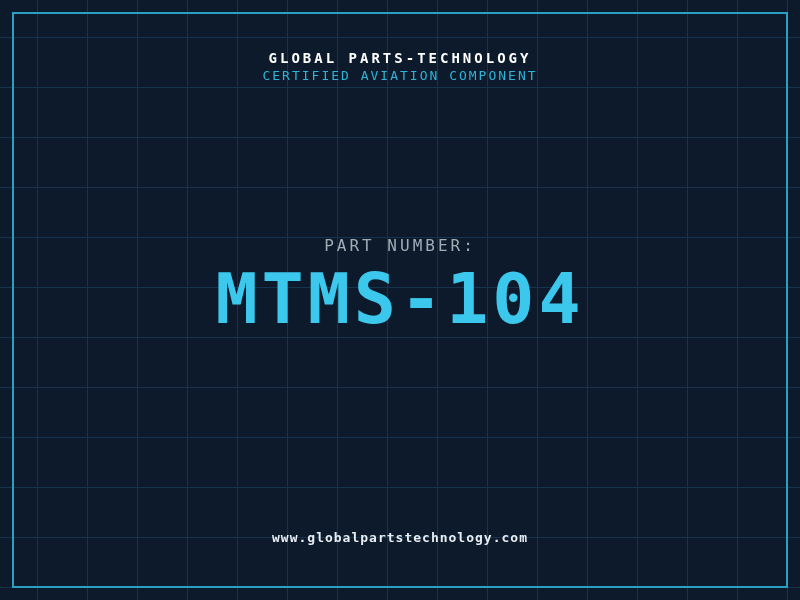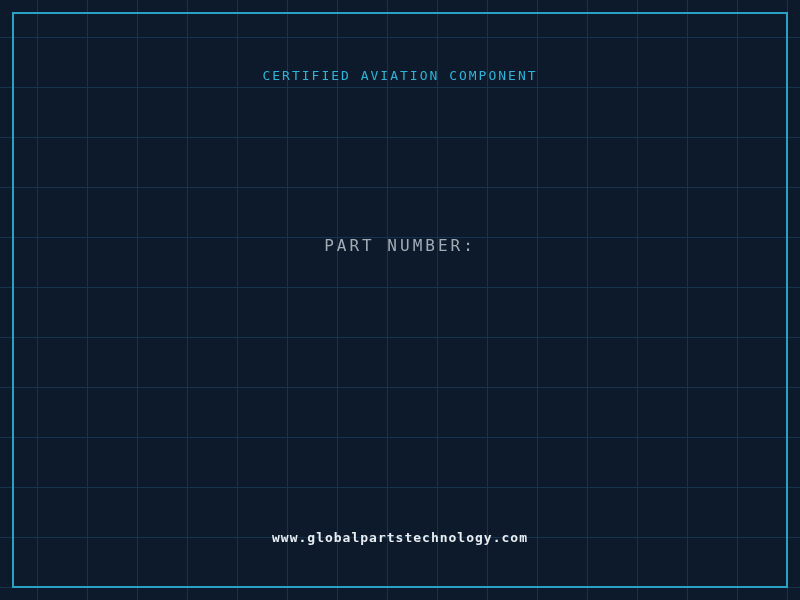--- a/index.html
+++ b/index.html
@@ -68,20 +68,22 @@
     color: #e8edf1;
     font-weight: bold;
   }
 </style>
 </head>
 <body>
 
 <div class="card">
   <div class="frame"></div>
 
+  <div class="txt company">GLOBAL PARTS-TECHNOLOGY</div>
 
   <div class="txt certification">CERTIFIED AVIATION COMPONENT</div>
 
   <div class="txt part-label">PART NUMBER:</div>
 
+  <div class="txt part-number">MTMS-104</div>
 
   <div class="txt website">www.globalpartstechnology.com</div>
 </div>
 
 </body></html>

